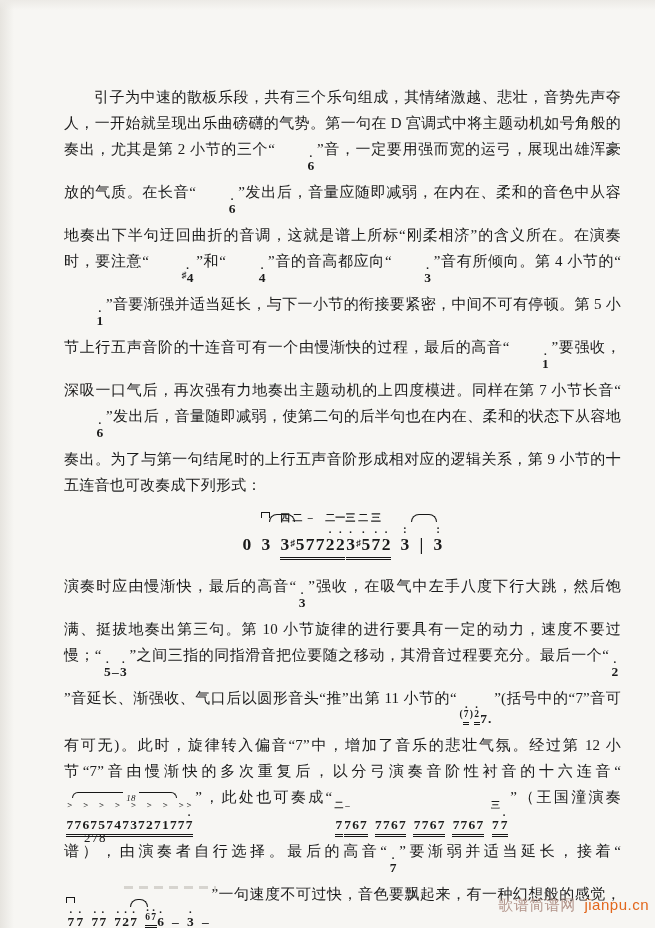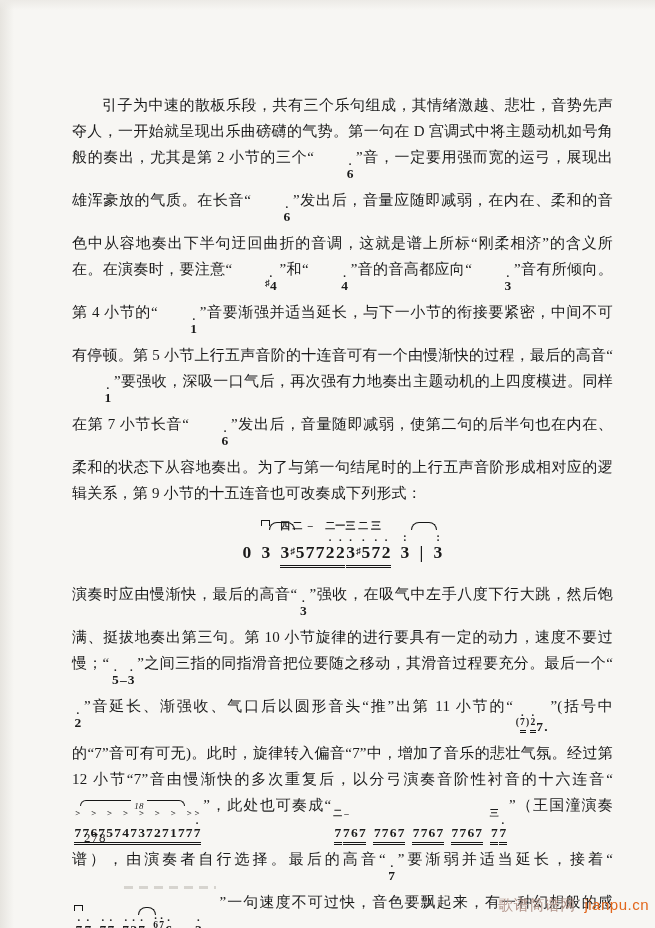--- a/index.html
+++ b/index.html
@@ -9,21 +9,21 @@
     font-family:"Liberation Serif","DejaVu Serif",serif;color:#1b1b1b;
   }
   .edge-shade{position:absolute;left:0;top:0;bottom:0;width:14px;
     background:linear-gradient(90deg,#e6e4df,rgba(255,255,255,0));}
   .top-shade{position:absolute;left:0;top:0;right:0;height:10px;
     background:linear-gradient(#eceae6,rgba(255,255,255,0));}
   .content{
     position:absolute;left:64px;top:84px;width:557px;
     font-size:15px;line-height:26px;text-align:justify;letter-spacing:.2px;
   }
-  p.para{margin:8px;}
+  p.para{margin:0;}
   p.indent{text-indent:2em;}
 
   
   .jp{display:inline-flex;align-items:flex-end;position:relative;
       vertical-align:-6px;margin:0 2px;font-weight:bold;white-space:nowrap;}
   .tok{display:inline-flex;flex-direction:column;align-items:center;line-height:1;}
   .rt{height:11px;font-size:9px;line-height:10px;position:relative;font-weight:bold;min-width:4px;}
   .rda{font-size:11px;display:flex;flex-direction:column;align-items:center;justify-content:flex-end;}
   .rda .dot{height:4px;line-height:4px;font-weight:bold;}
   .rd{font-size:13.5px;line-height:15px;padding:0 .5px 6px;position:relative;}

